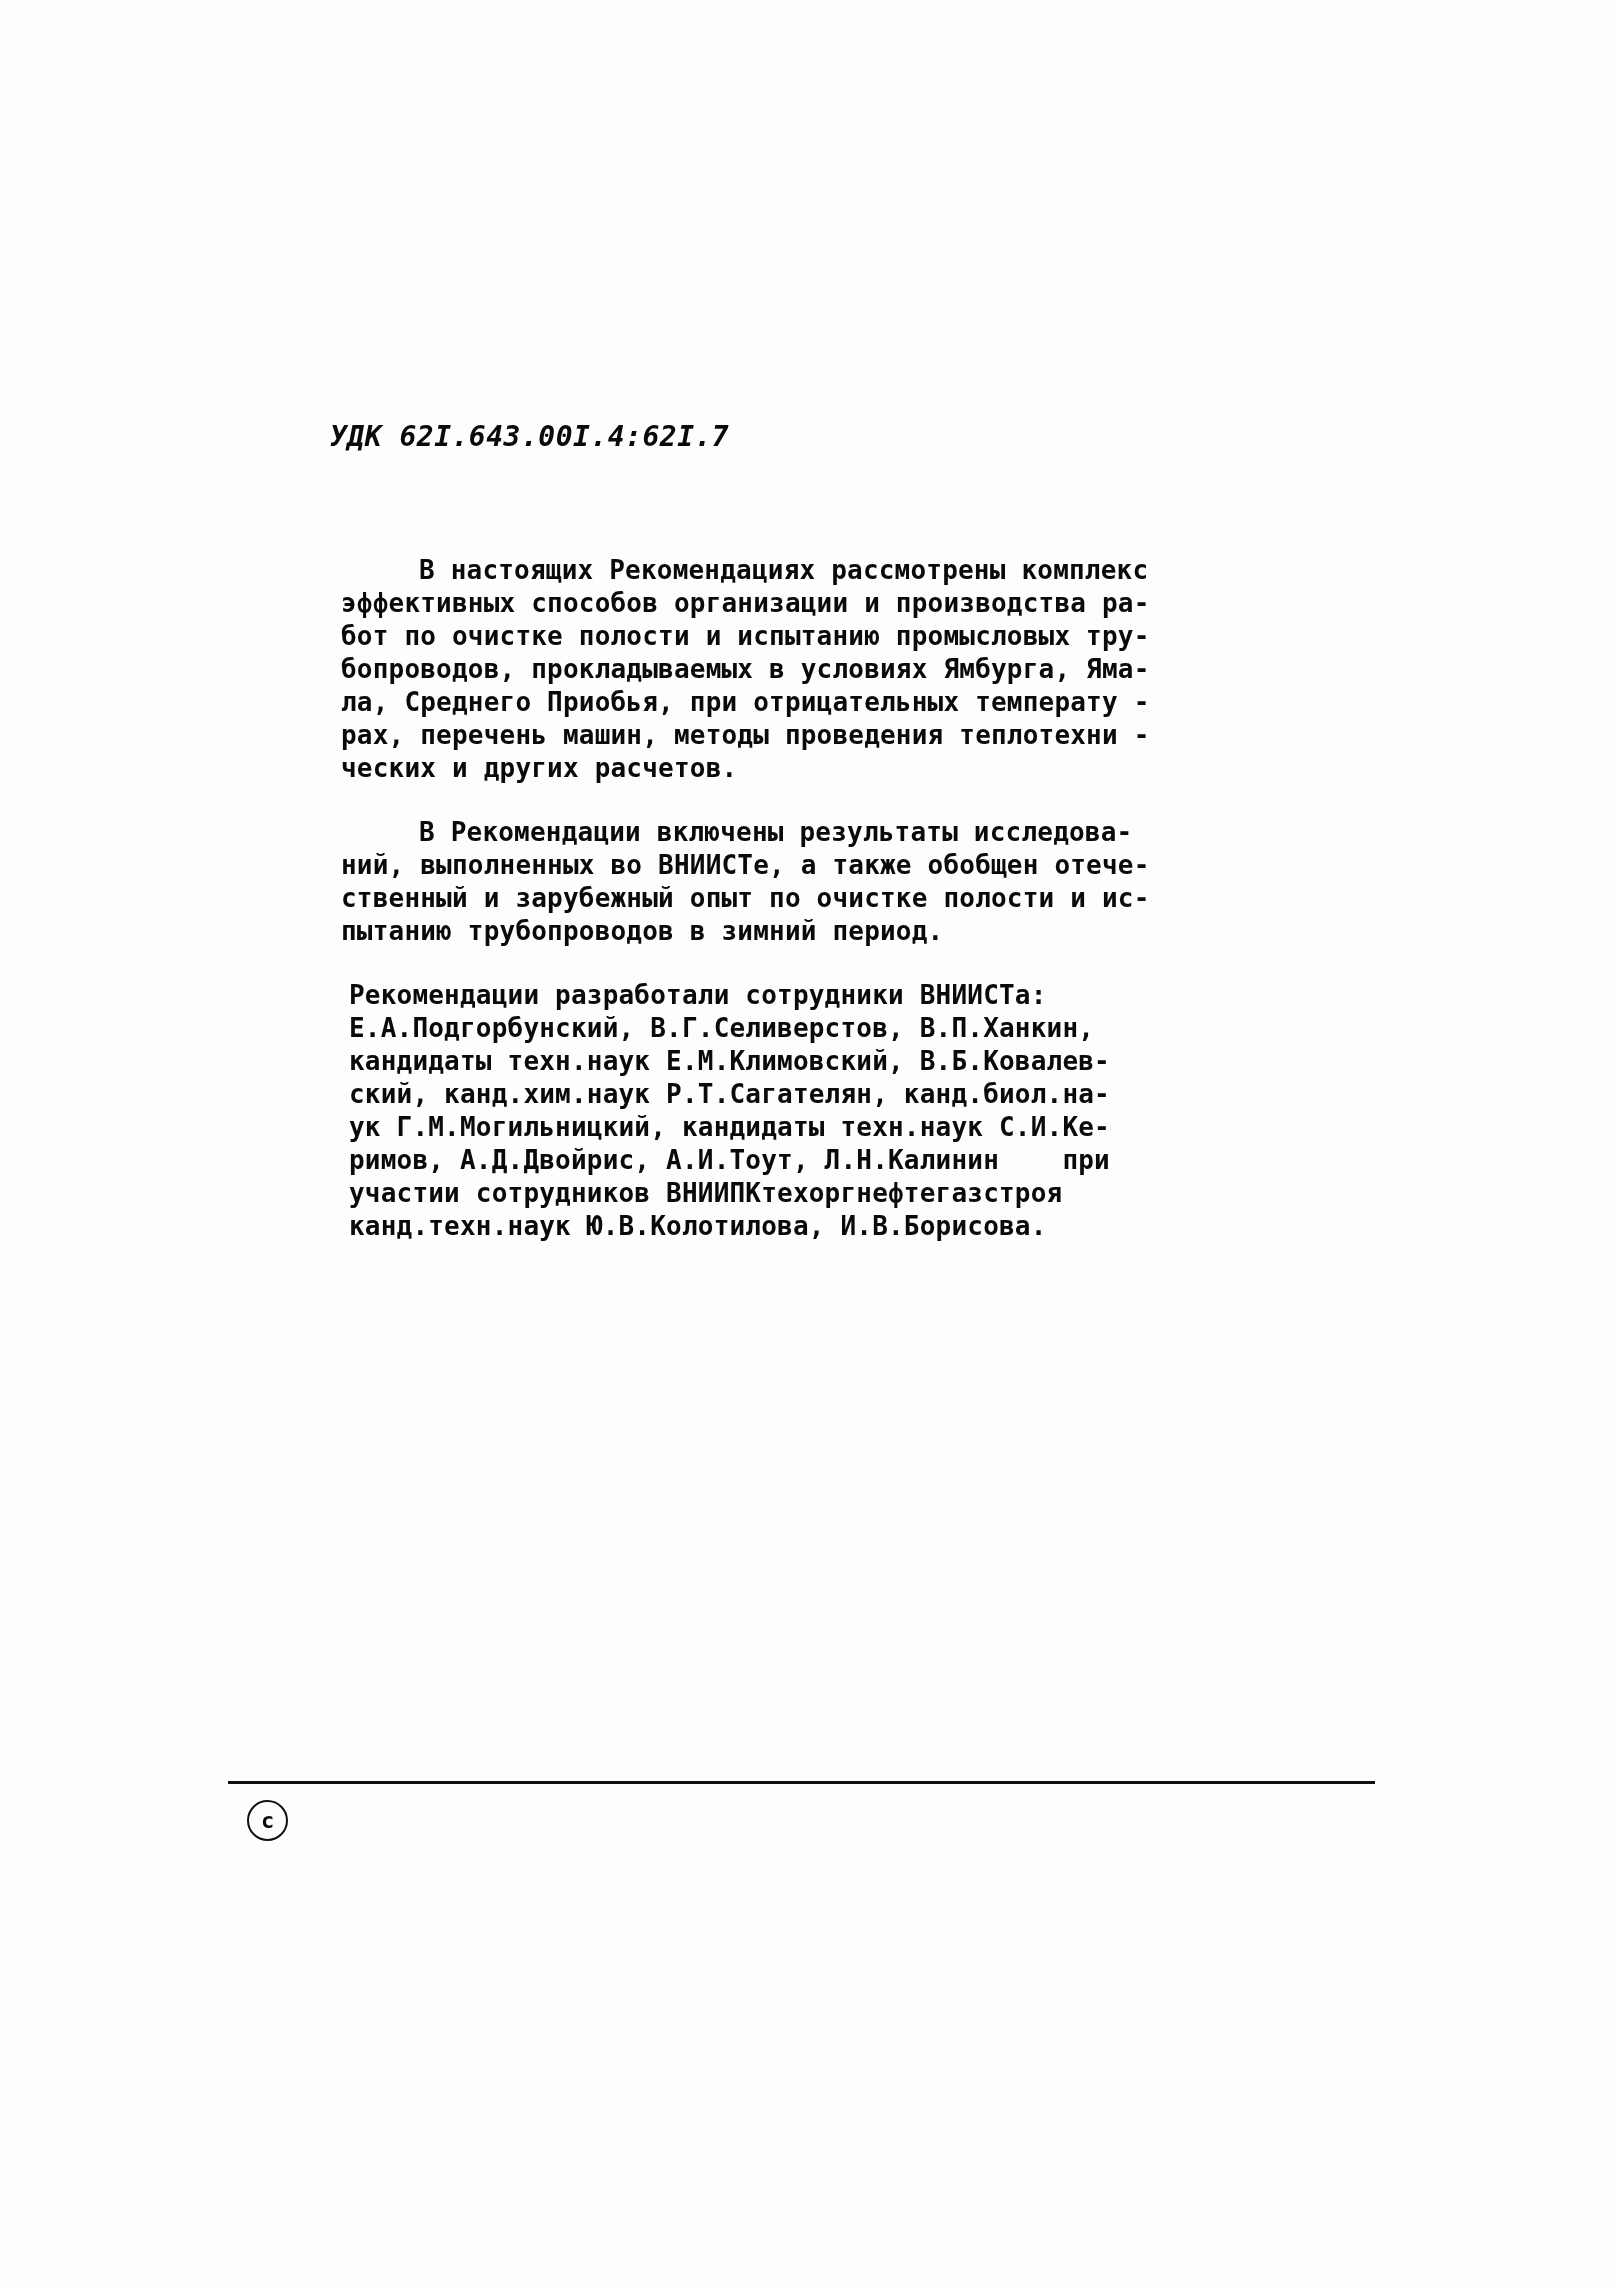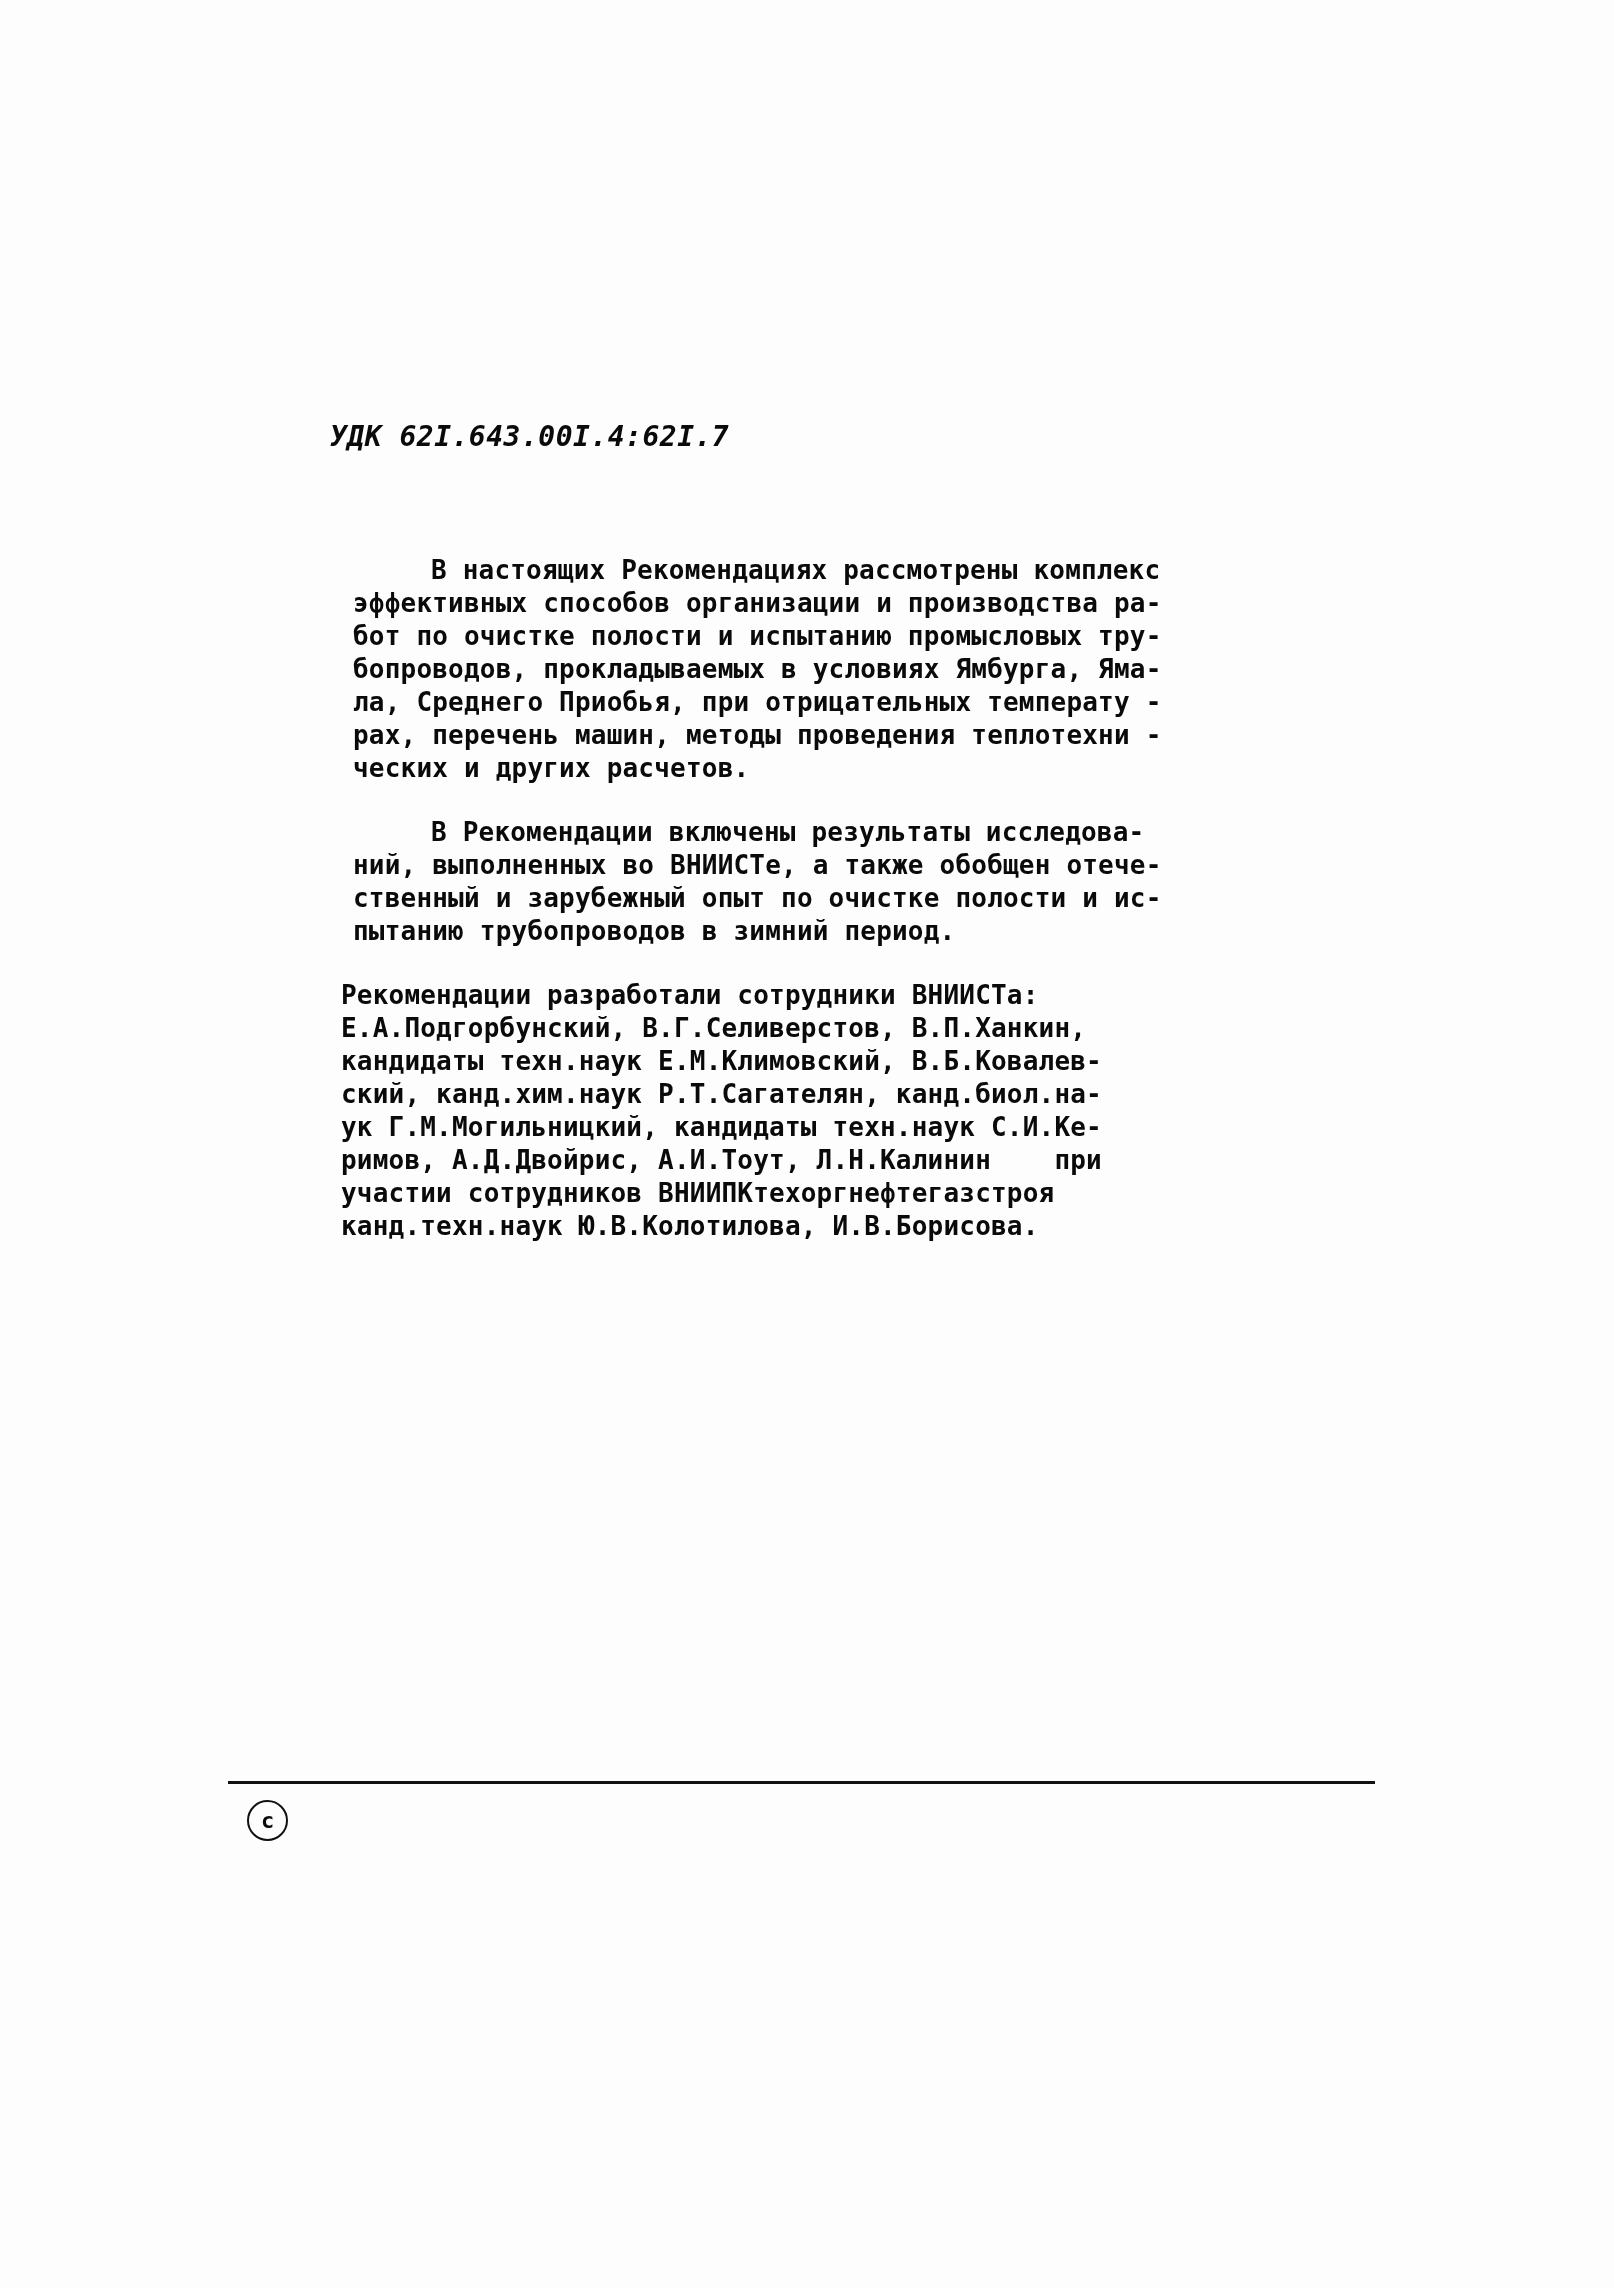--- a/index.html
+++ b/index.html
@@ -38,37 +38,37 @@
     position: absolute;
     left: 341px;
     top: 554px;
     width: 988px;
   }
   .para {
     font-size: 26px;
     line-height: 33px;
     letter-spacing: 0.2px;
     font-weight: 700;
-    margin: 0 0 31px 12px;
+    margin: 0 0 31px 0;
     white-space: pre-wrap;
     text-indent: 0;
   }
   .para .ind {
     display: inline-block;
     width: 78px;
   }
   .para:last-child { margin-bottom: 0; }
 
   
   .authors {
     font-size: 26px;
     line-height: 33px;
     letter-spacing: 0.2px;
     font-weight: 700;
-    margin: 0;
+    margin: 8px;
     white-space: pre-wrap;
   }
 
   
   .footer-rule {
     position: absolute;
     left: 228px;
     top: 1781px;
     width: 1147px;
     height: 2.8px;

